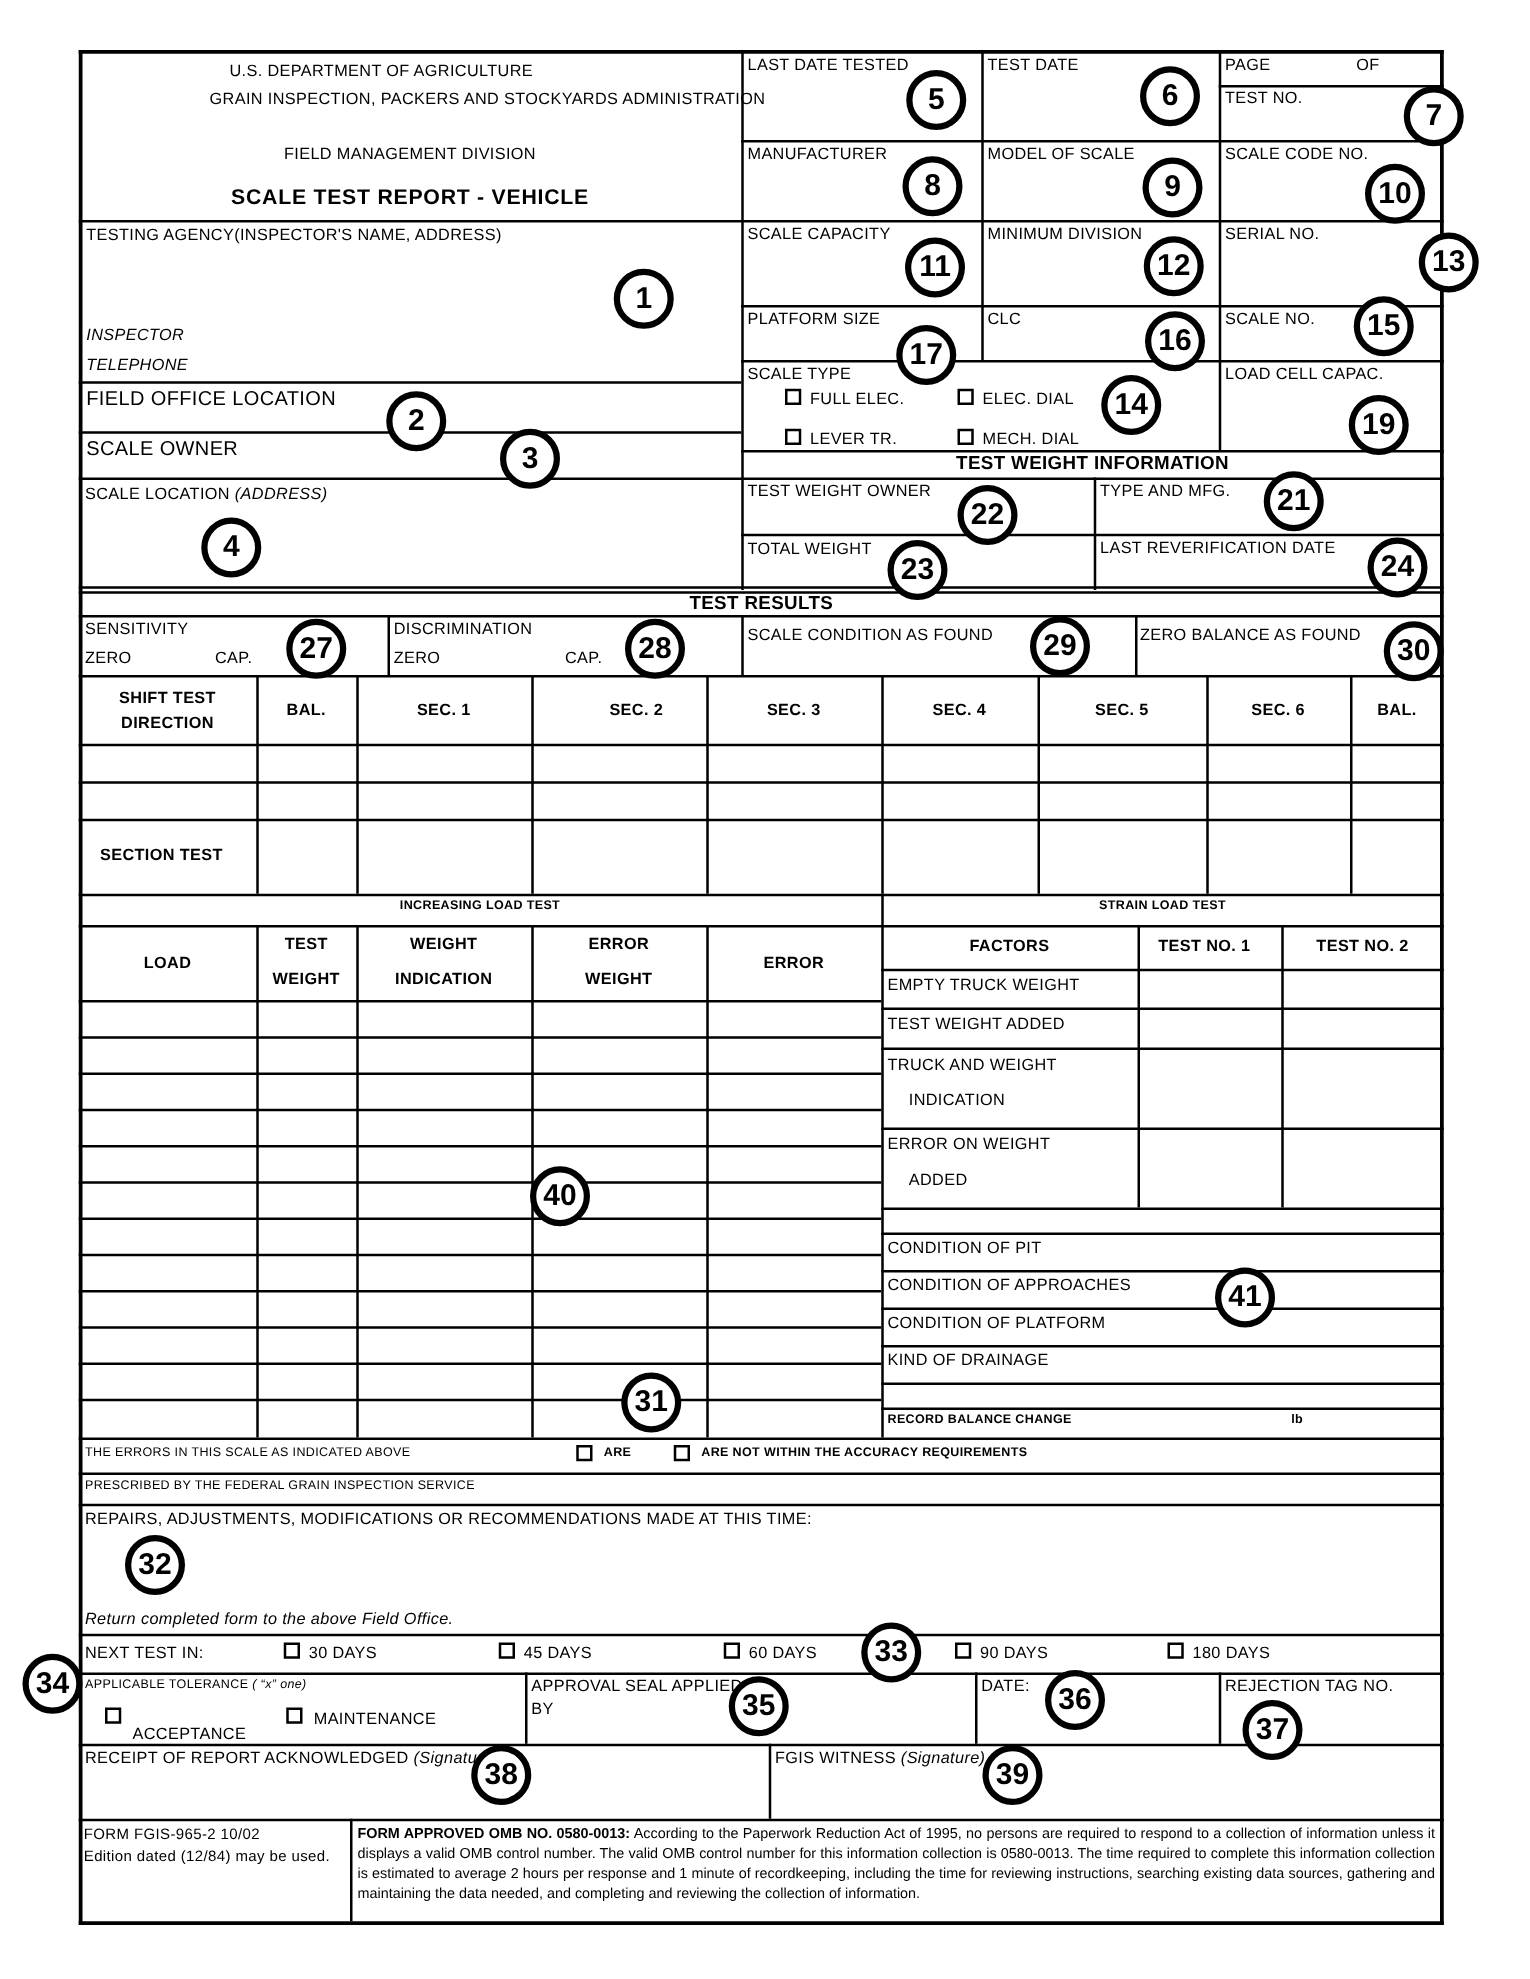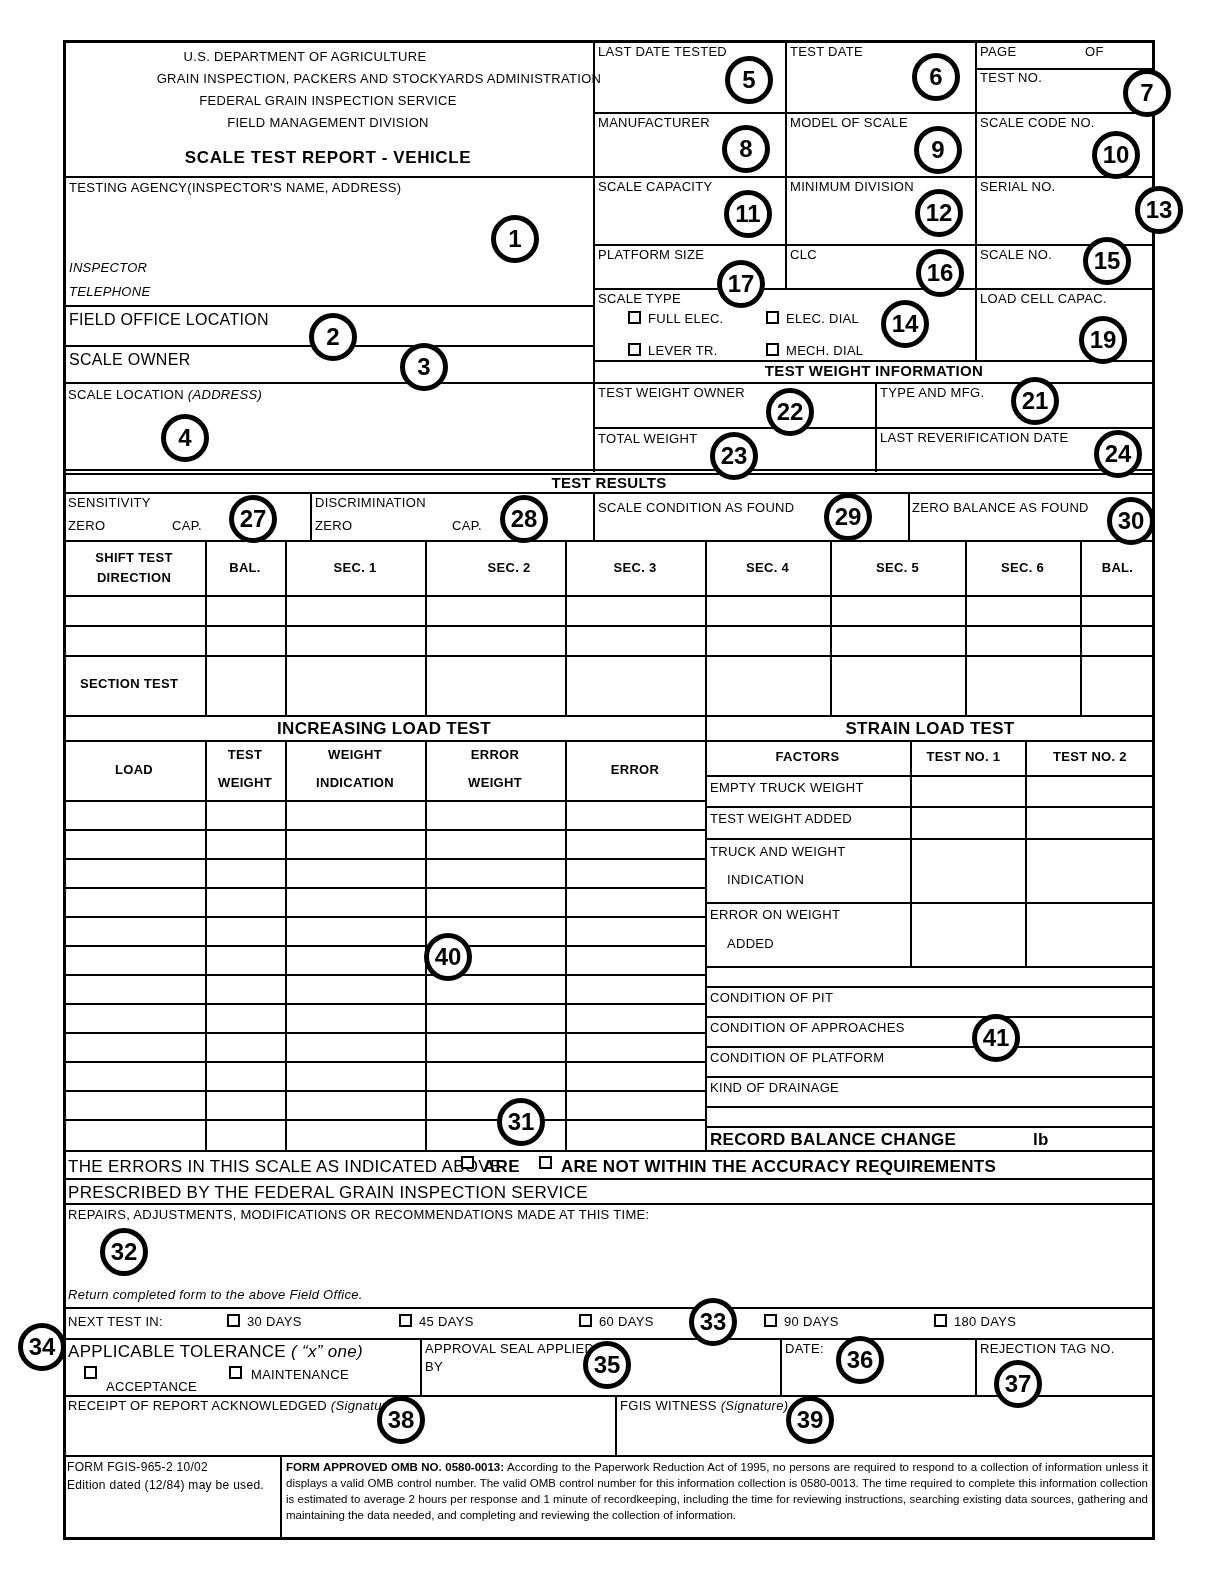--- a/index.html
+++ b/index.html
@@ -5,40 +5,39 @@
   html,body{margin:0;padding:0;background:#fff;}
   body{font-family:"Liberation Sans",sans-serif;color:#000;}
   .page{position:relative;width:1224px;height:1583px;background:#fff;overflow:hidden;}
   .hl,.vl{position:absolute;background:#000;z-index:1;}
   .lbl{position:absolute;font-size:13px;letter-spacing:.3px;white-space:nowrap;z-index:3;line-height:1.15;}
   .c{text-align:center;}
   .b{font-weight:700;}
   .i{font-style:italic;}
   .fs11{font-size:11.5px;letter-spacing:0;}
   .fs12{font-size:12px;}
-  .fs135{font-size:17px;}
+  .fs135{font-size:10px;}
   .fs15{font-size:15px;}
   .fs16{font-size:16px;}
   .fs17{font-size:17px;letter-spacing:.6px;}
   .wrap{white-space:normal;}
   .cb{position:absolute;width:13px;height:13px;border:2px solid #000;background:#fff;box-sizing:border-box;z-index:4;}
   .fieldarea{position:absolute;z-index:2;background:transparent;}
   .cellfill{position:absolute;z-index:2;background:transparent;}
   .callout{position:absolute;width:38px;height:38px;margin-left:-24px;margin-top:-24px;border:5px solid #000;
            border-radius:50%;background:#fff;display:flex;align-items:center;justify-content:center;
            font-weight:700;font-size:24px;z-index:9;}
 </style>
 </head>
 <body>
 
 <div class="page" id="page">
 
   <span class="lbl c" style="left:63px;top:50px;width:484px">U.S. DEPARTMENT OF AGRICULTURE</span>
-  <span class="lbl c" style="left:63px;top:72px;width:632px">GRAIN INSPECTION, PACKERS AND STOCKYARDS ADMINISTRATION</span>
-  <span class="lbl c" style="left:63px;top:94px;width:530px">FEDERAL GRAIN INSPECTION SERVICE</span>
+  <span class="lbl c" style="left:74px;top:72px;width:632px">GRAIN INSPECTION, PACKERS AND STOCKYARDS ADMINISTRATION</span>
   <span class="lbl c" style="left:63px;top:116px;width:530px">FIELD MANAGEMENT DIVISION</span>
   <span class="lbl c b fs17" style="left:63px;top:148px;width:530px">SCALE TEST REPORT - VEHICLE</span>
 
   <span class="lbl" style="left:69px;top:181px">TESTING  AGENCY(INSPECTOR'S NAME, ADDRESS)</span>
   <span class="lbl i" style="left:69px;top:261px">INSPECTOR</span>
   <span class="lbl i" style="left:69px;top:285px">TELEPHONE</span>
   <span class="lbl fs16" style="left:69px;top:311px">FIELD OFFICE LOCATION</span>
   <span class="lbl fs16" style="left:69px;top:351px">SCALE OWNER</span>
   <div class="lbl" style="left:68px;top:388px"><span>SCALE LOCATION </span><span class="i">(ADDRESS)</span></div>
 

